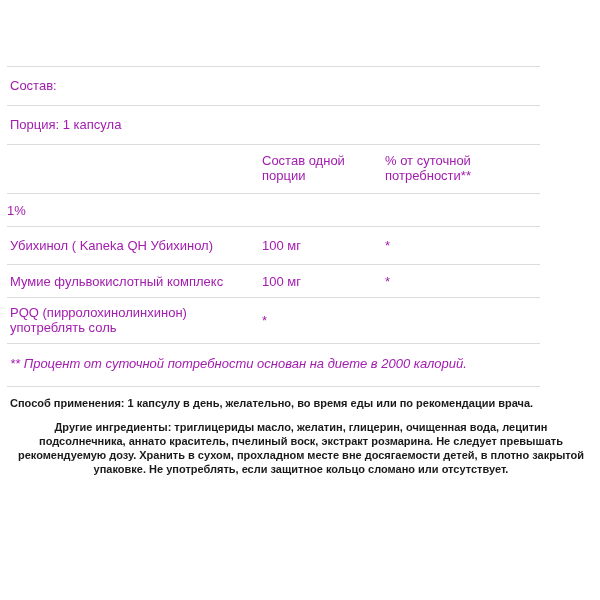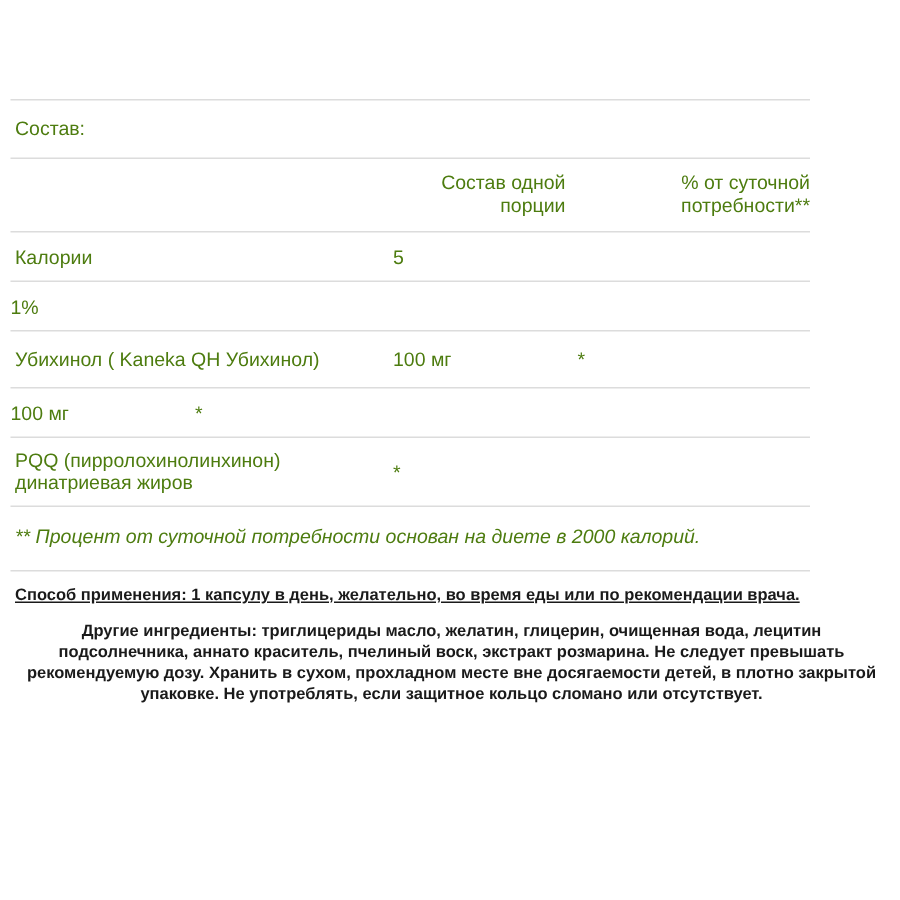--- a/index.html
+++ b/index.html
@@ -11,99 +11,98 @@
   }
   .page {
     width: 600px; height: 600px;
     padding-top: 66px;
     background: #ffffff;
   }
   .facts-table {
     margin-left: 7px;
     width: 533px;
     border-top: 1px solid #dcdcdc;
-    color: #4d7c0f;
+    color: #a21caf;
     font-size: 13px;
     line-height: 15px;
   }
   .t-row {
     display: flex;
     align-items: center;
     border-bottom: 1px solid #dcdcdc;
     padding: 9px 0 8px 0;
   }
   .t-row.single { min-height: 32px; }
   .col-name   { width: 255px; padding-left: 3px; padding-right: 10px; }
   .col-amount { width: 123px; padding-right: 8px; }
   .col-dv     { flex: 1; }
   .section-row { padding: 11px 0 12px 0; }
-  .header-row { align-items: flex-start; padding: 8px 0 10px 0; text-align: right; }
+  .header-row { align-items: flex-start; padding: 8px 0 10px 0; }
   .header-row .hdr-wrap2 { display: inline-block; max-width: 96px; }
-  .header-row .hdr-wrap3 { display: inline-block; max-width: 108px; margin-left: 48px; }
+  .header-row .hdr-wrap3 { display: inline-block; max-width: 108px; }
   .row-pqq { padding: 7px 0 8px 0; }
   .footnote-row { padding: 11px 0 11px 0; }
   .footnote-row.last { padding: 12px 0 15px 0; font-style: italic; }
   .footnote-text { padding-left: 3px; }
   .bottom-block {
     margin-left: 7px;
     width: 585px;
     padding-left: 3px;
     color: #1a1a1a;
     font-size: 11px;
     line-height: 14px;
     font-weight: bold;
   }
-  .directions { margin-top: 9px; text-decoration: underline; }
+  .directions { margin-top: 9px; }
   .other-ingredients { margin-top: 10px; text-align: center; }
 </style>
 </head>
 <body>
 
 <div class="page">
 
   <div class="facts-table">
 
     <div class="t-row section-row">
       <span class="footnote-text">Состав:</span>
     </div>
 
+    <div class="t-row section-row">
+      <span class="footnote-text">Порция: 1 капсула</span>
+    </div>
 
     <div class="t-row header-row">
       <div class="col-name"></div>
       <div class="col-amount">
         <span class="hdr-wrap2">Состав одной порции</span>
       </div>
       <div class="col-dv">
         <span class="hdr-wrap3">% от суточной потребности**</span>
       </div>
     </div>
 
-    <div class="t-row single">
-      <div class="col-name">Калории</div>
-      <div class="col-amount">5</div>
-      <div class="col-dv"></div>
-    </div>
 
     <div class="t-row single">
       <div class="col-dv">1%</div>
     </div>
 
     <div class="t-row single" style="padding: 11px 0 11px 0; align-items: center;">
       <div class="col-name">Убихинол ( Kaneka QH Убихинол)</div>
       <div class="col-amount">100 мг</div>
       <div class="col-dv">*</div>
     </div>
 
     <div class="t-row single">
+      <div class="col-name">Мумие фульвокислотный комплекс</div>
       <div class="col-amount">100 мг</div>
       <div class="col-dv">*</div>
     </div>
 
     <div class="t-row row-pqq">
-      <div class="col-name">PQQ (пирролохинолинхинон) динатриевая жиров</div>
+      <div class="col-name">PQQ (пирролохинолинхинон) употреблять соль</div>
       <div class="col-dv">*</div>
     </div>
 
 
     <div class="t-row footnote-row last">
       <span class="footnote-text">** Процент от суточной потребности основан на диете в 2000 калорий.</span>
     </div>
 
   </div>
 

